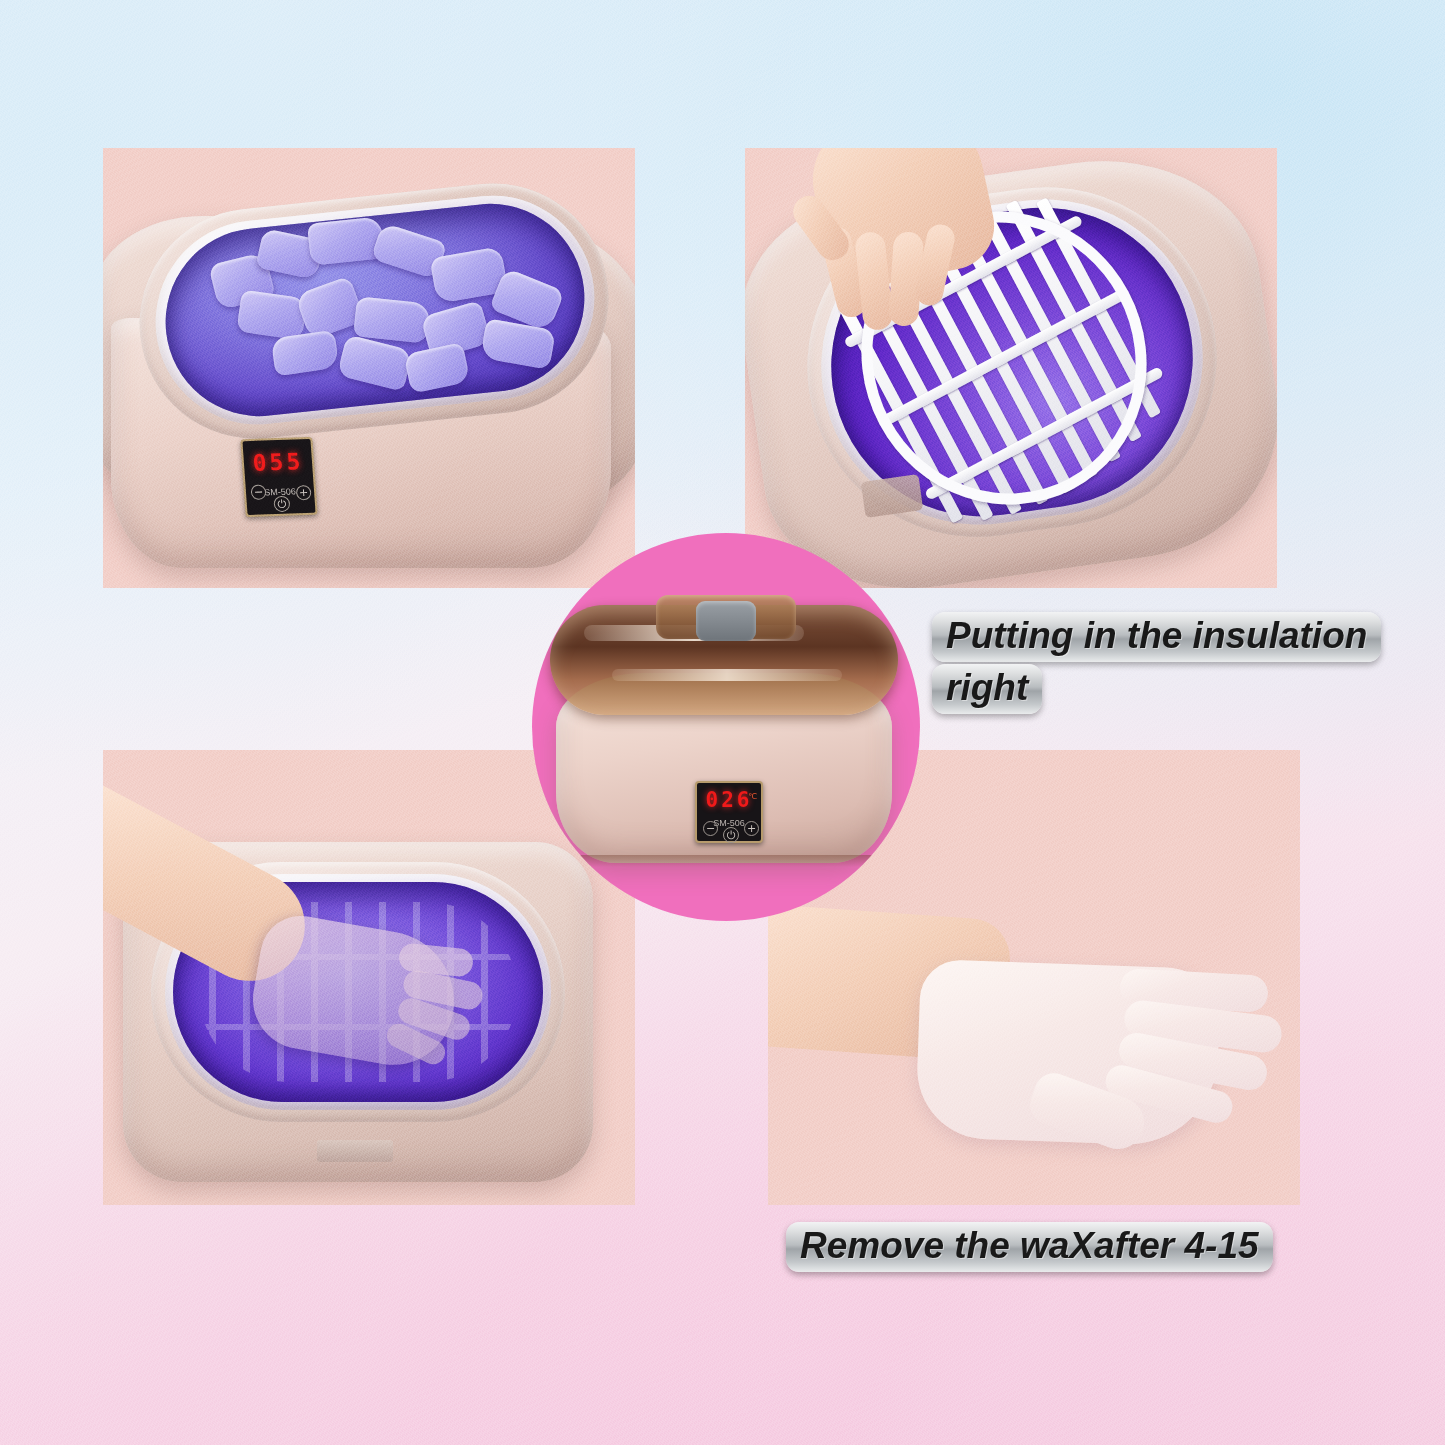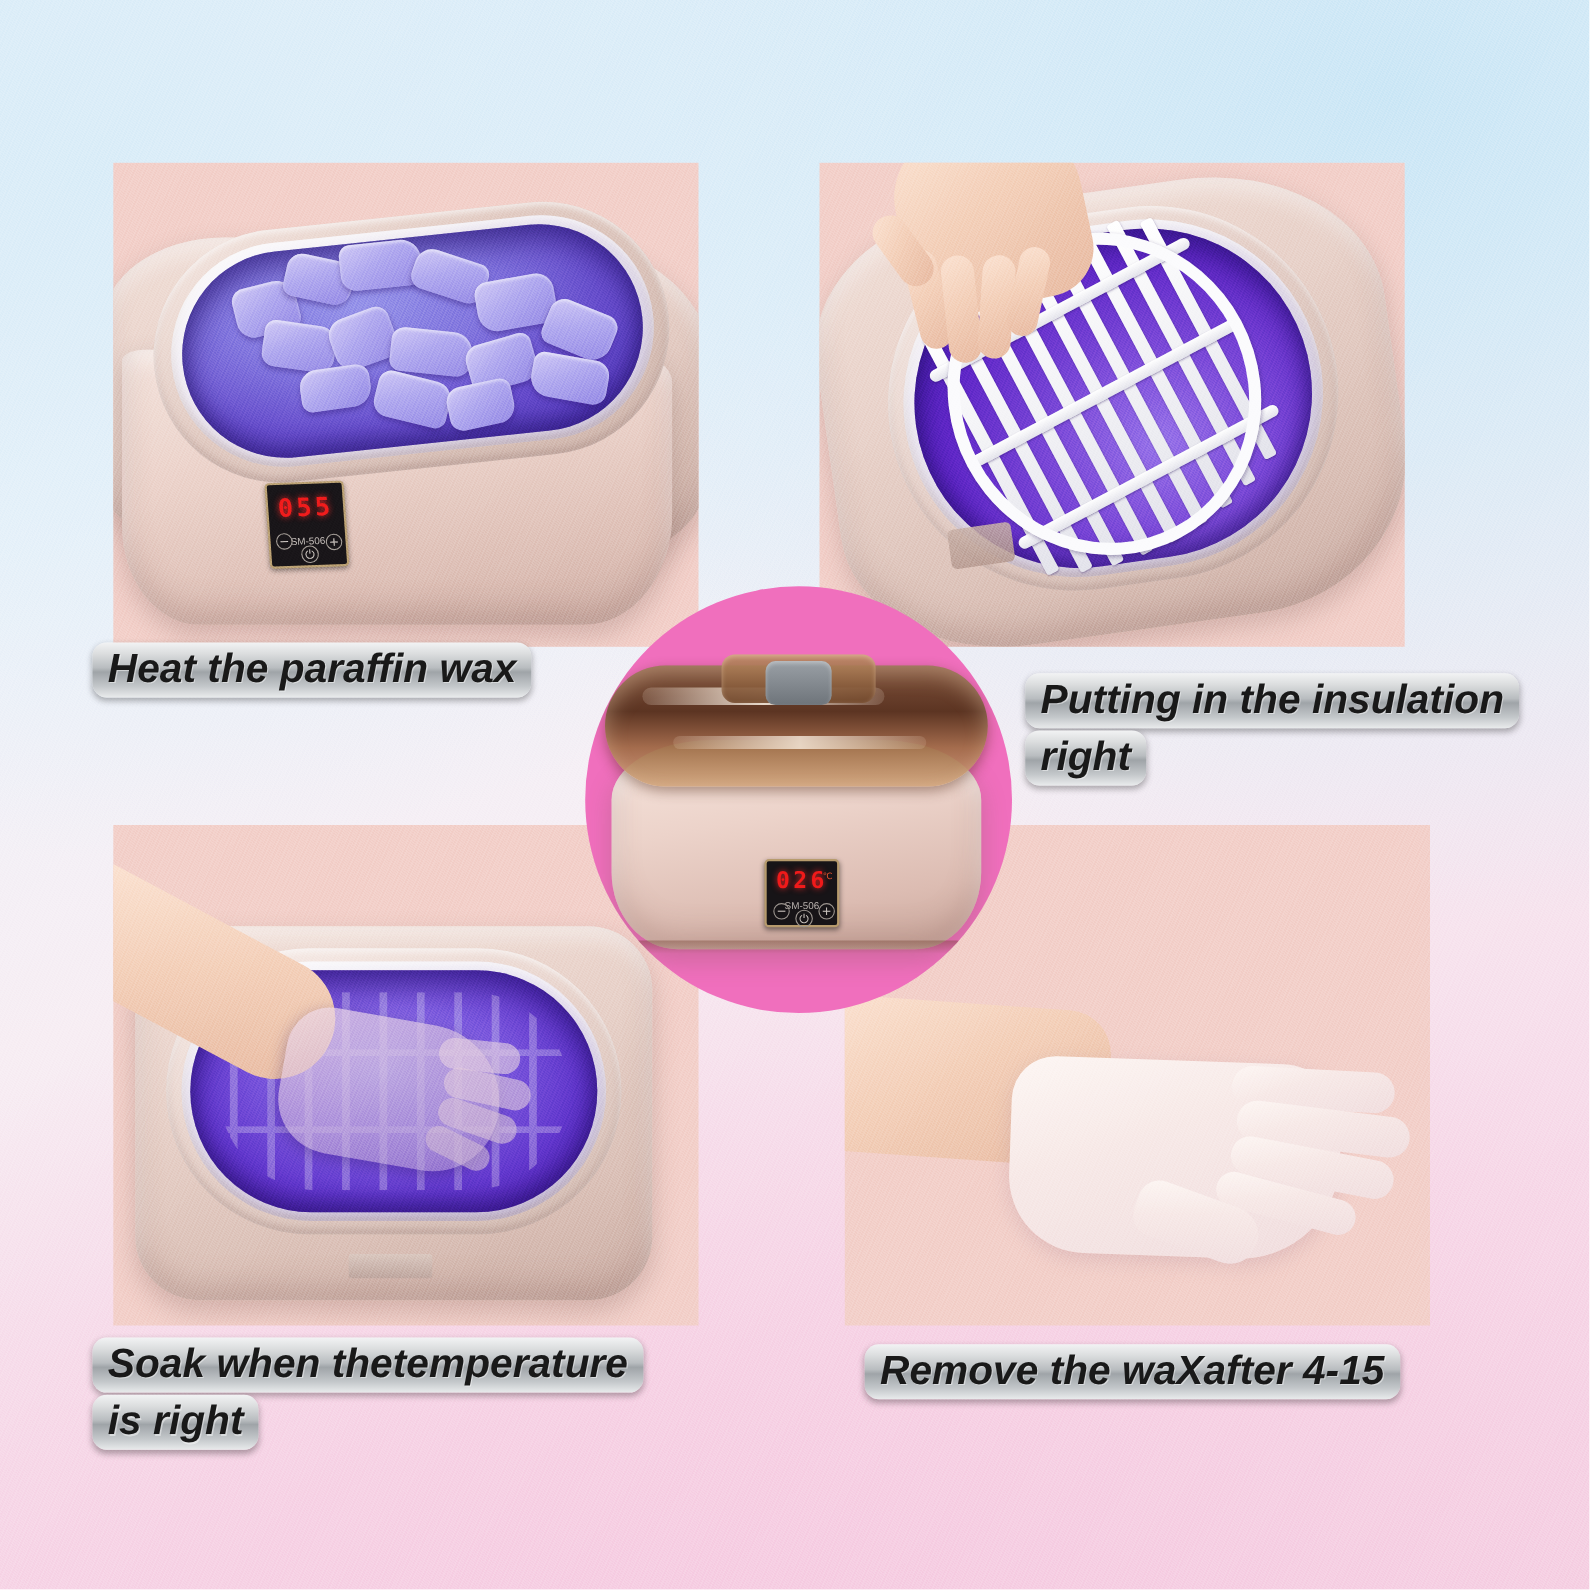--- a/index.html
+++ b/index.html
@@ -364,32 +364,25 @@
       <span class="ctrl-model" style="font-size:9px; margin-top:8px;">SM-506</span>
       <span class="ctrl-btn" style="left:6px; top:38px; width:15px; height:15px; font-size:11px;">−</span>
       <span class="ctrl-btn" style="left:26px; top:44px; width:16px; height:16px; font-size:11px;">⏻</span>
       <span class="ctrl-btn" style="left:47px; top:38px; width:15px; height:15px; font-size:11px;">+</span>
     </div>
 
     <div style="position:absolute; left:40px; top:322px; width:304px; height:12px; border-radius:999px;
                 background:linear-gradient(to bottom, rgba(120,70,55,.45), rgba(120,70,55,0));"></div>
   </div>
 
-  <div class="caption" id="caption-1">
-    <span class="caption-line">Heat the paraffin wax</span>
-  </div>
 
   <div class="caption" id="caption-2">
     <span class="caption-line">Putting in the insulation</span>
     <span class="caption-line">right</span>
   </div>
 
-  <div class="caption" id="caption-3">
-    <span class="caption-line">Soak when thetemperature</span>
-    <span class="caption-line">is right</span>
-  </div>
 
   <div class="caption" id="caption-4">
     <span class="caption-line">Remove the waXafter 4-15</span>
   </div>
 
   <div id="noise"></div>
 </div>
 
 </body></html>

